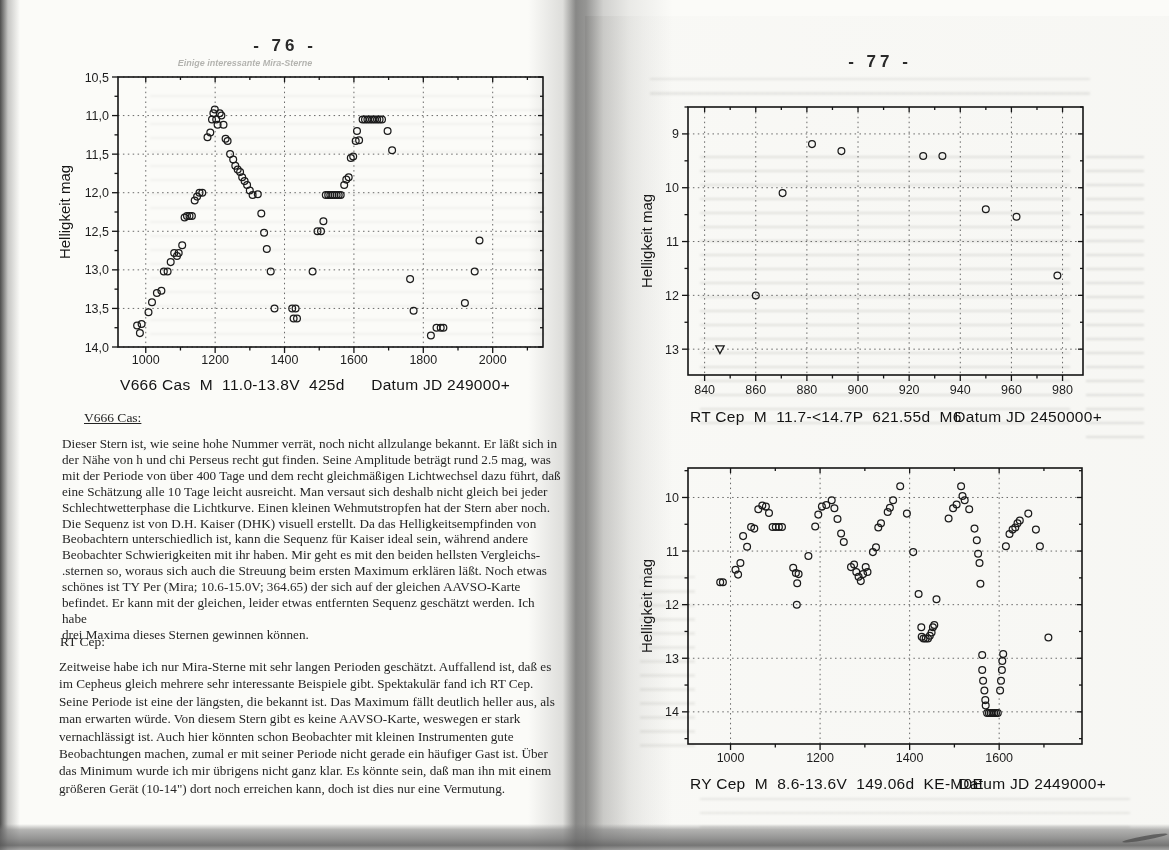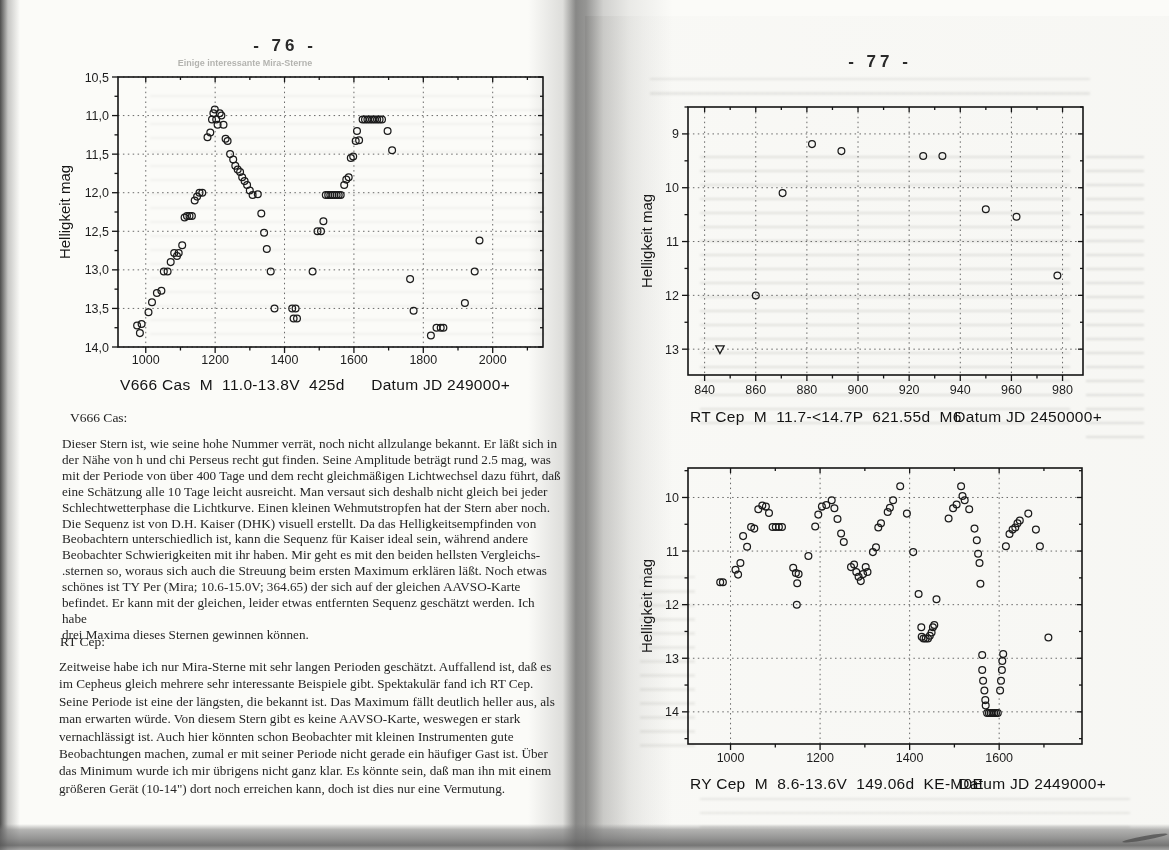--- a/index.html
+++ b/index.html
@@ -6,41 +6,41 @@
   #scan{position:relative;width:1169px;height:850px;background:#fbfbf8;overflow:hidden;
         font-family:"Liberation Sans",sans-serif;}
   .page{position:absolute;top:0;bottom:0;}
   #page-left{left:0;width:585px;}
   #page-right{left:585px;width:584px;background:linear-gradient(to right,rgba(120,118,110,0.10),rgba(120,118,110,0.02) 60px,rgba(120,118,110,0.03));margin-top:16px;}
   .page-number{position:absolute;width:120px;text-align:center;font-weight:bold;
                font-size:17px;letter-spacing:4px;color:#2a2a2a;filter:blur(0.3px);}
   #pn-left{left:225px;top:36px;}
   #pn-right{left:235px;top:36px;}
   .ghost-heading{position:absolute;left:165px;top:58px;width:160px;text-align:center;
-                 font-size:9px;font-weight:bold;color:#6d6d68;opacity:.5;filter:blur(0.6px);}
+                 font-size:9px;font-weight:bold;color:#6d6d68;opacity:.5;filter:blur(0.6px);font-style:italic;}
   .chart{position:absolute;}
   #chart-0{left:28px;top:58px;}
   #chart-1{left:45px;top:56px;}
   #chart-2{left:45px;top:430px;}
   .grid{stroke:#454545;stroke-width:1;stroke-dasharray:1.5 3.4;opacity:.8;}
   .frame{fill:none;stroke:#151515;stroke-width:1.6;}
   .tick{stroke:#151515;stroke-width:1.3;}
   .pt{fill:none;stroke:#1b1b1b;stroke-width:1.25;}
   .xlab{font-size:12.5px;fill:#1d1d1d;}
   .ylab2{font-size:12.5px;fill:#1d1d1d;}
   .axis-title{font-size:15px;fill:#161616;}
   .cap{font-size:15.5px;fill:#131313;white-space:pre;letter-spacing:0.3px;}
   svg{filter:blur(0.25px);}
   .section-heading{position:absolute;font-family:"Liberation Serif",serif;font-size:13.5px;
                    color:#222;filter:blur(0.25px);}
   .section-body{position:absolute;font-family:"Liberation Serif",serif;font-size:13.2px;
                 color:#262626;white-space:pre-line;filter:blur(0.25px);}
   #body-0{left:62px;top:436px;width:500px;line-height:15.9px;}
   #body-1{left:59px;top:658px;width:505px;line-height:17.4px;}
-  #head-0{left:70px;top:410px;}
+  #head-0{left:84px;top:410px;text-decoration:underline;}
   #head-1{left:60px;top:634px;text-align:center;}
   .bleed{position:absolute;background:repeating-linear-gradient(to bottom,
           rgba(105,105,98,var(--a,0.13)) 0px,rgba(105,105,98,var(--a,0.13)) 2.5px,
           transparent 2.5px,transparent 14px);filter:blur(1.3px);}
   #gutter{position:absolute;left:528px;top:0;width:145px;height:850px;pointer-events:none;
     background:linear-gradient(to right,rgba(40,40,40,0) 0%,rgba(40,40,40,0.14) 24%,
       rgba(30,30,30,0.52) 33%,rgba(30,30,30,0.46) 40%,rgba(60,60,60,0.22) 52%,
       rgba(80,80,80,0.10) 70%,rgba(90,90,90,0) 100%);}
   #left-edge{position:absolute;left:0;top:0;width:20px;height:850px;
     background:linear-gradient(to right,rgba(20,20,20,0.75),rgba(40,40,40,0.25) 40%,rgba(60,60,60,0) 100%);}

